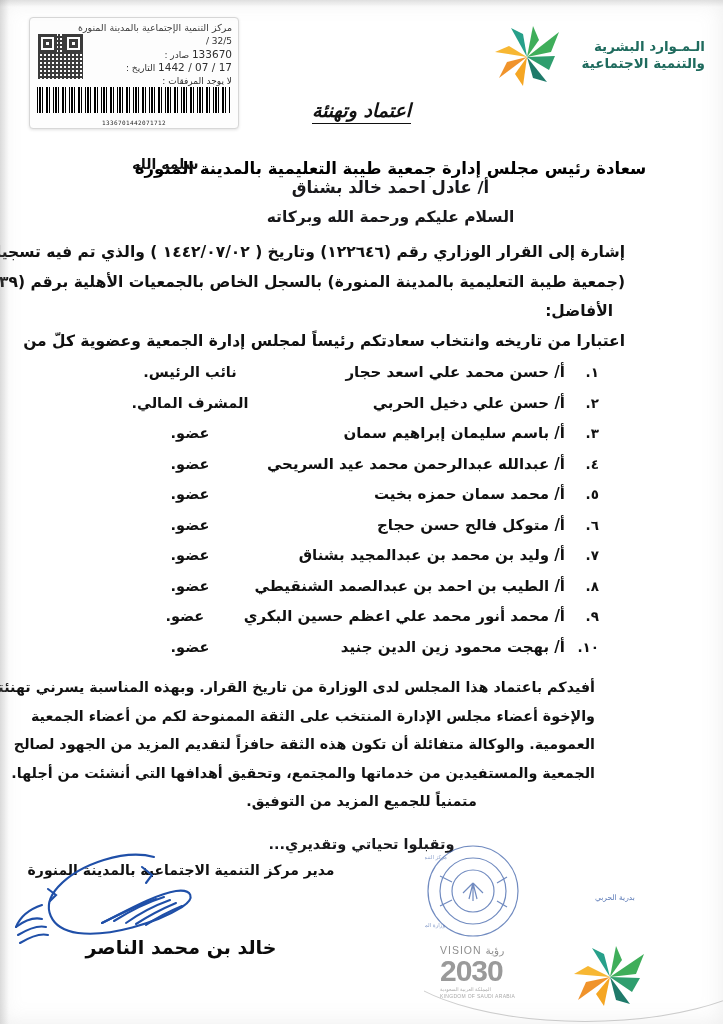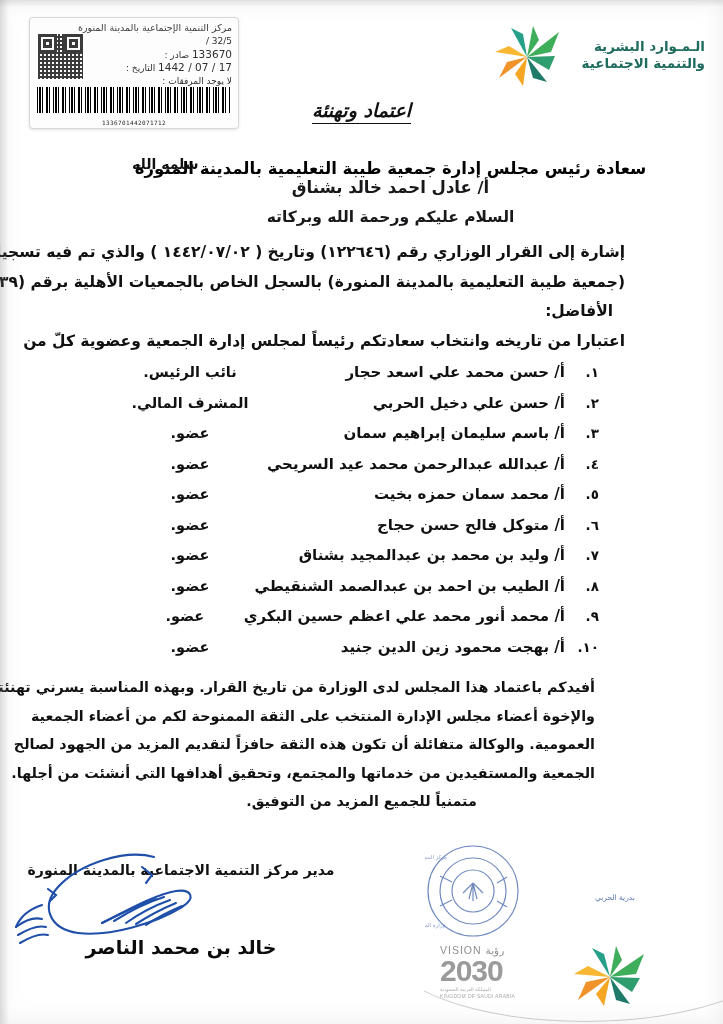--- a/index.html
+++ b/index.html
@@ -519,20 +519,21 @@
   </div>
 
   <div class="closing">
     <span class="cl">أفيدكم باعتماد هذا المجلس لدى الوزارة من تاريخ القرار. وبهذه المناسبة يسرني تهنئتكم</span>
     <span class="cl">والإخوة أعضاء مجلس الإدارة المنتخب على الثقة الممنوحة لكم من أعضاء الجمعية</span>
     <span class="cl">العمومية. والوكالة متفائلة أن تكون هذه الثقة حافزاً لتقديم المزيد من الجهود لصالح</span>
     <span class="cl">الجمعية والمستفيدين من خدماتها والمجتمع، وتحقيق أهدافها التي أنشئت من أجلها.</span>
     <span class="cl center">متمنياً للجميع المزيد من التوفيق.</span>
   </div>
 
+  <div class="regards">وتقبلوا تحياتي وتقديري...</div>
 
   <div class="signer-title">مدير مركز التنمية الاجتماعية بالمدينة المنورة</div>
   <div class="signer-name">خالد بن محمد الناصر</div>
 
   <svg class="signature-ink" viewBox="0 0 250 105">
     <g fill="none" stroke="#1f4fa8" stroke-width="2.1" stroke-linecap="round">
       <path d="M148 12 C 120 4, 74 18, 52 42 C 34 62, 44 84, 72 88 C 104 92, 150 78, 176 62 C 190 53, 186 44, 170 46 C 150 49, 120 66, 96 78"></path>
       <path d="M96 78 C 112 70, 132 60, 150 54"></path>
       <path d="M108 76 C 124 66, 142 57, 158 52"></path>
       <path d="M120 78 C 134 68, 150 60, 164 55"></path>

